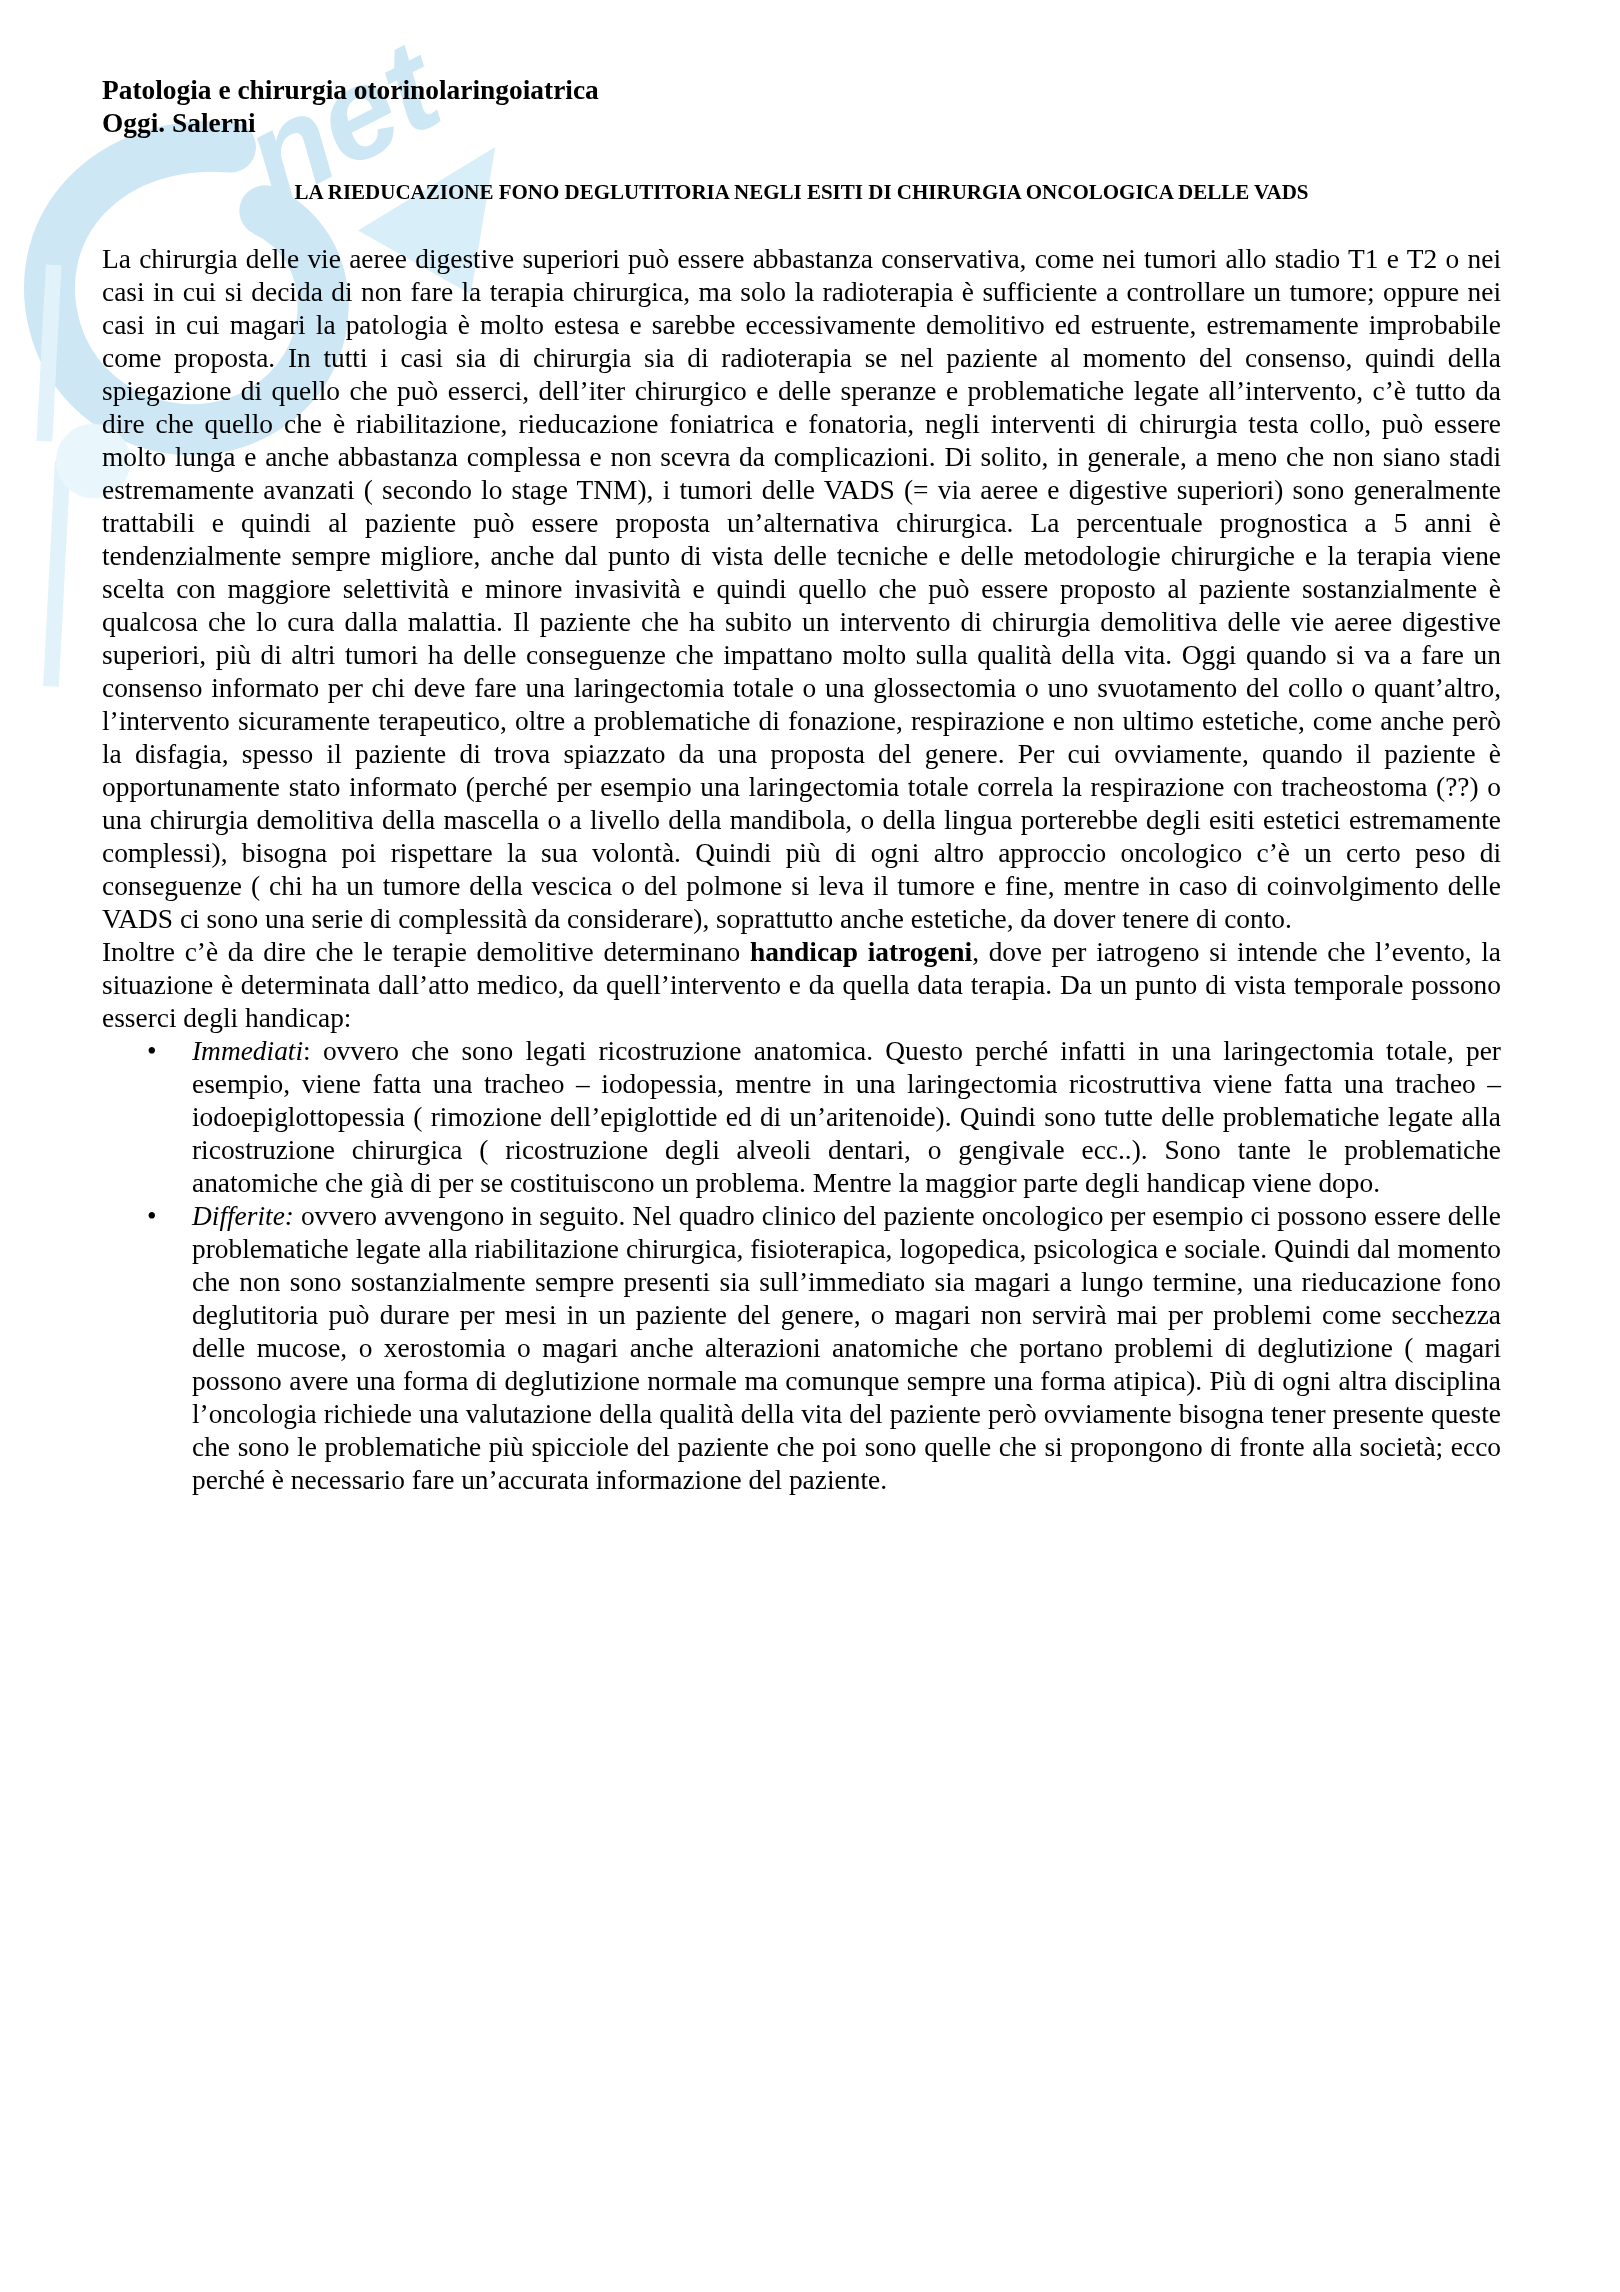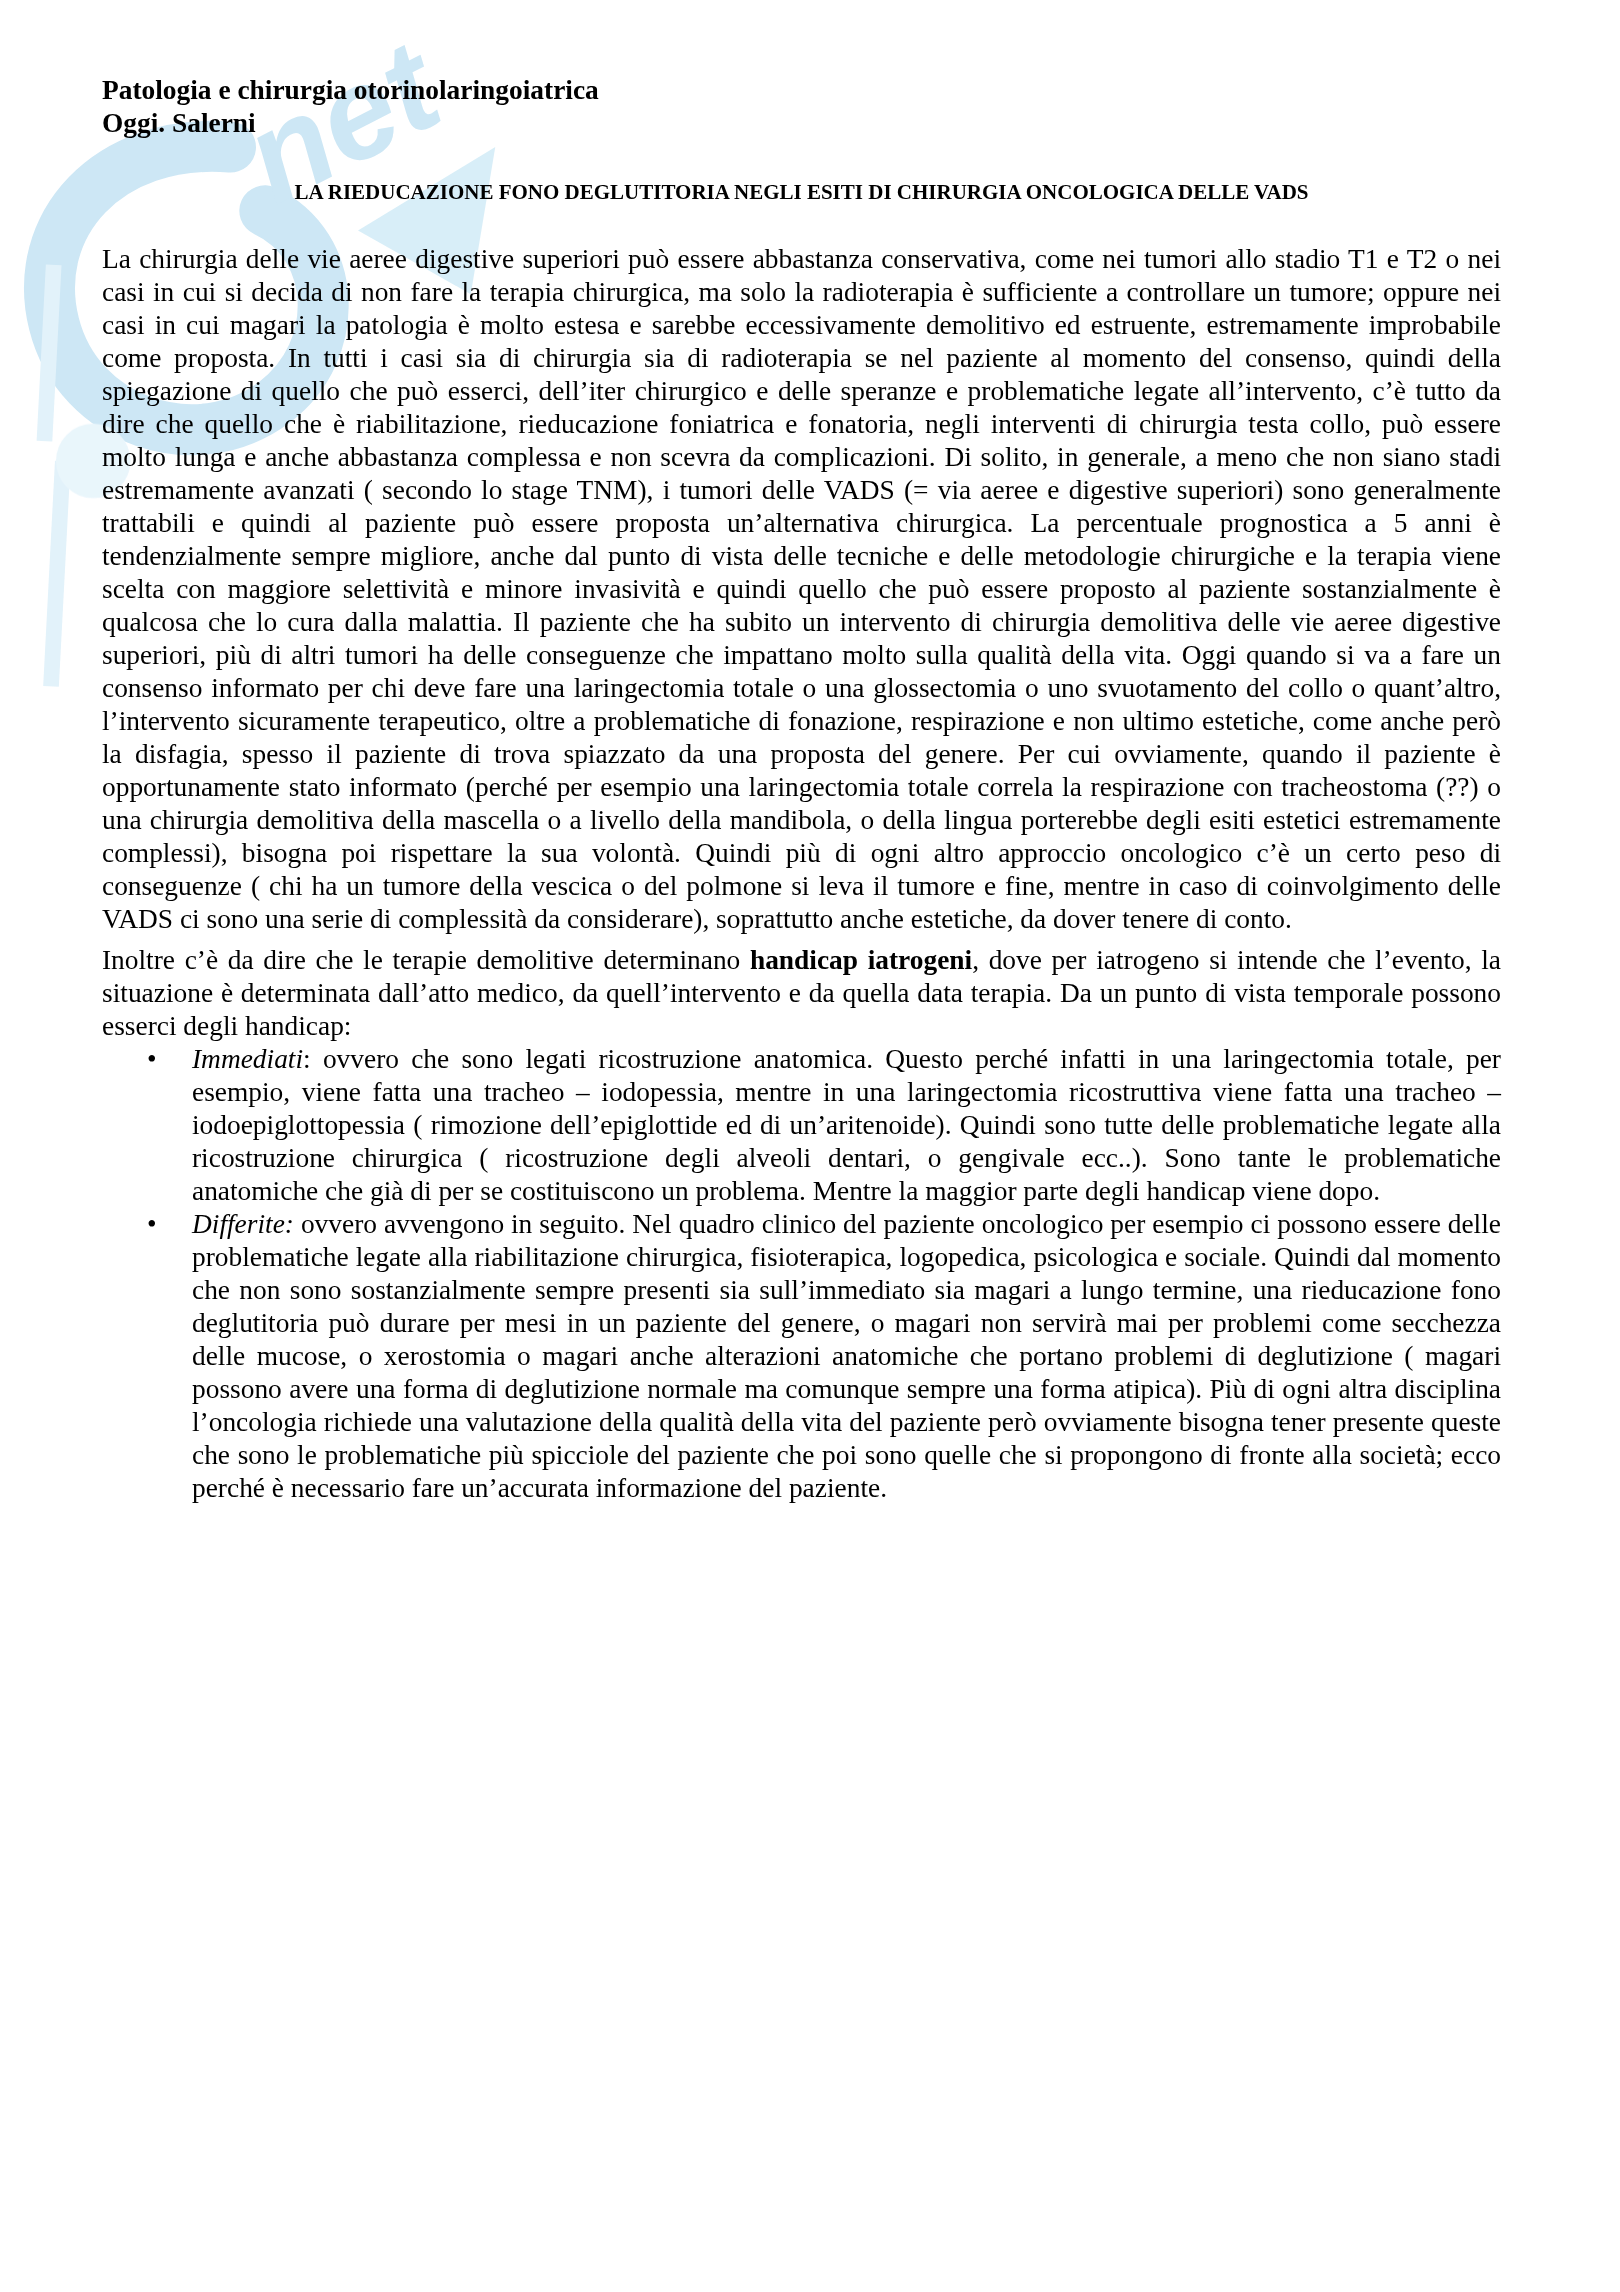--- a/index.html
+++ b/index.html
@@ -34,21 +34,21 @@
     line-height: 39px;
     font-weight: bold;
     text-align: center;
     margin: 33px 47px 31px 47px;
   }
   .para {
     text-align: justify;
     margin: 0;
     font-family: Liberation Serif, serif;
   }
-  .para + .para { margin-top: 8px; }
+  .para + .para { margin-top: 0; }
   .bold-run { font-weight: bold; }
   .bullet {
     display: flex;
     margin-left: 45px;
   }
   .bullet .marker {
     flex: 0 0 45px;
     width: 45px;
   }
   .bullet .bullet-text {

